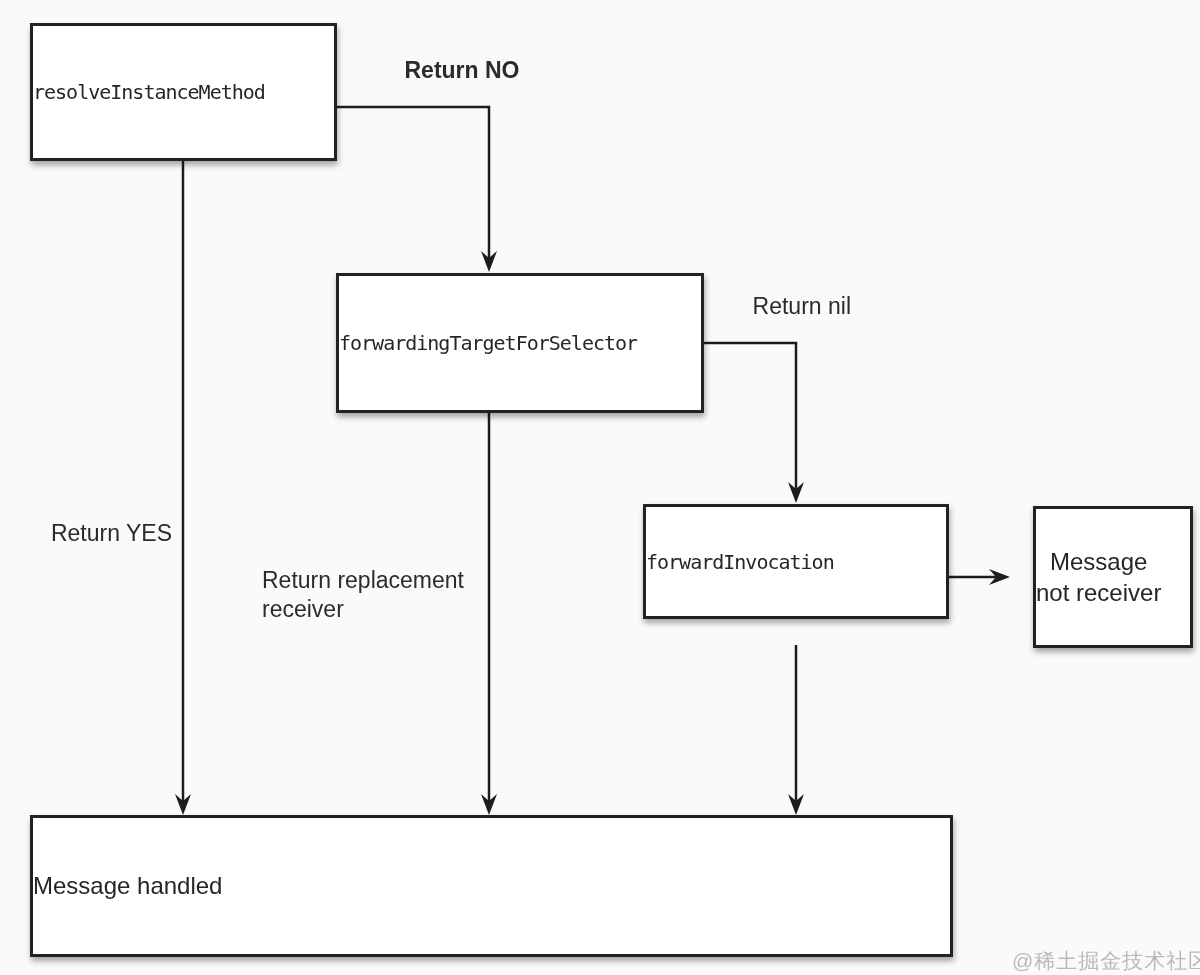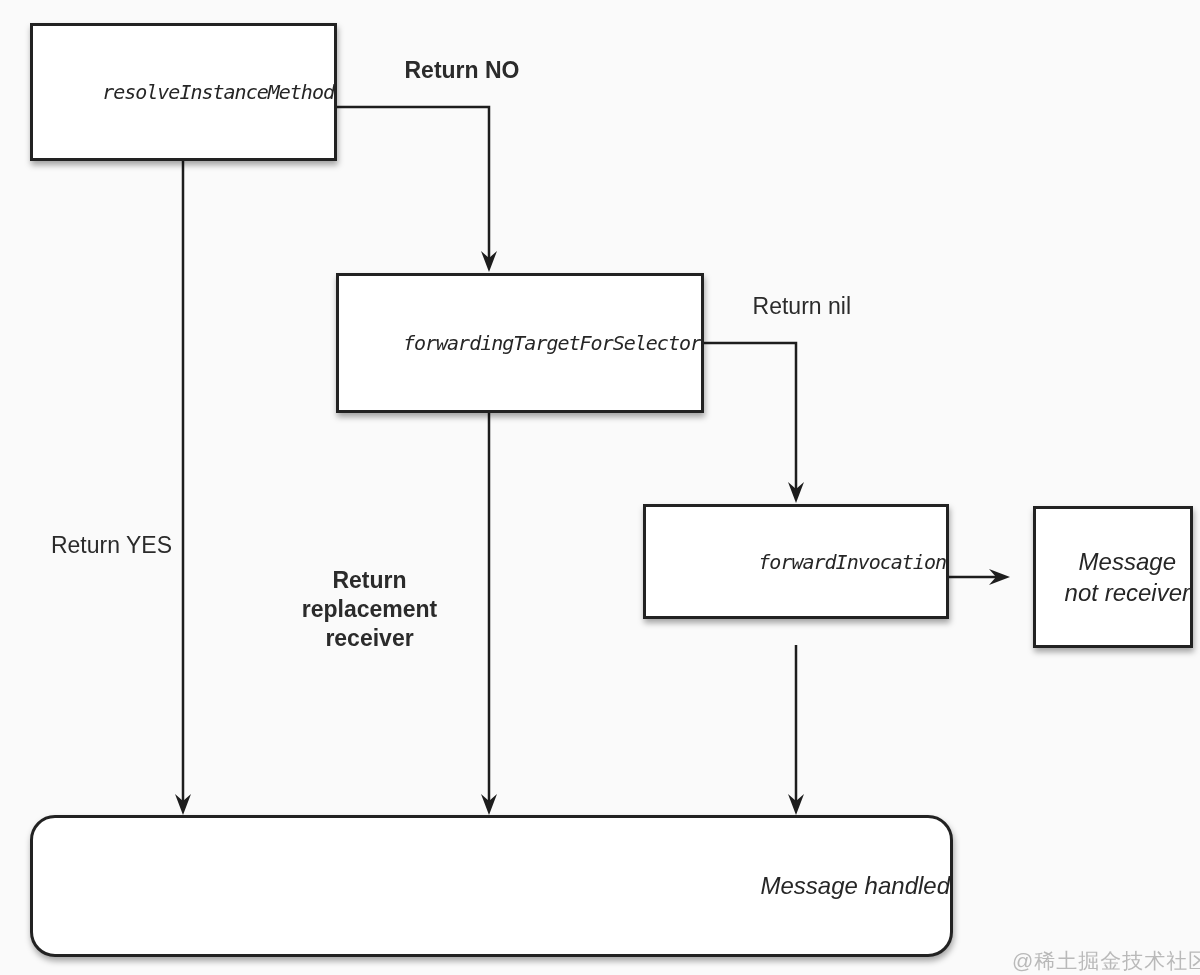--- a/index.html
+++ b/index.html
@@ -22,55 +22,54 @@
     z-index: 1;
   }
   .flow-box {
     position: absolute;
     box-sizing: border-box;
     background: #ffffff;
     border: 3px solid #222222;
     box-shadow: 1px 4px 6px rgba(0,0,0,0.35);
     display: flex;
     align-items: center;
-    justify-content: flex-end;
+    justify-content: flex-start;
     text-align: center;
     z-index: 2;
     color: #262626;
-    font-style: italic;
   }
   .mono-label {
     font-family: "DejaVu Sans Mono", "Liberation Mono", monospace;
     font-size: 20px;
     letter-spacing: -1px;
     white-space: nowrap;
   }
   .sans-label {
     font-family: "Liberation Sans", sans-serif;
     font-size: 24px;
     line-height: 1.3;
   }
   #box-resolve            { left: 30px;   top: 23px;  width: 307px; height: 138px; }
   #box-forwarding-target  { left: 336px;  top: 273px; width: 368px; height: 140px; }
   #box-forward-invocation { left: 643px;  top: 504px; width: 306px; height: 115px; }
   #box-message-not-handled{ left: 1033px; top: 506px; width: 160px; height: 142px; }
-  #box-message-handled    { left: 30px;   top: 815px; width: 923px; height: 142px; border-radius: 25px; }
+  #box-message-handled    { left: 30px;   top: 815px; width: 923px; height: 142px; }
 
   .edge-label {
     position: absolute;
     z-index: 3;
     font-family: "Liberation Sans", sans-serif;
     font-size: 23px;
     color: #2b2b2b;
     line-height: 1.25;
   }
   #label-return-no  { left: 392px; top: 56px;  width: 140px; text-align: center; font-weight: bold; }
   #label-return-nil { left: 711px; top: 292px; width: 140px; text-align: right; }
-  #label-return-yes { left: 40px;  top: 531px; width: 132px; text-align: right; }
-  #label-return-replacement { left: 262px; top: 566px; width: 215px; text-align: center; font-weight: bold; }
+  #label-return-yes { left: 40px;  top: 519px; width: 132px; text-align: right; }
+  #label-return-replacement { left: 262px; top: 566px; width: 215px; text-align: left; }
 
   #watermark {
     position: absolute;
     left: 1012px; top: 924px;
     z-index: 3;
     font-size: 21px;
     color: #b9b9b9;
     letter-spacing: 1px;
     white-space: nowrap;
     margin-top: 23px;

